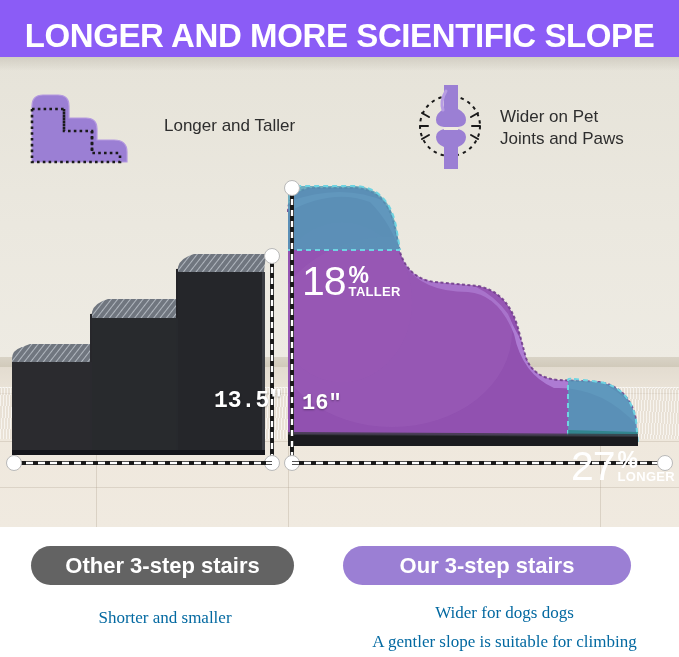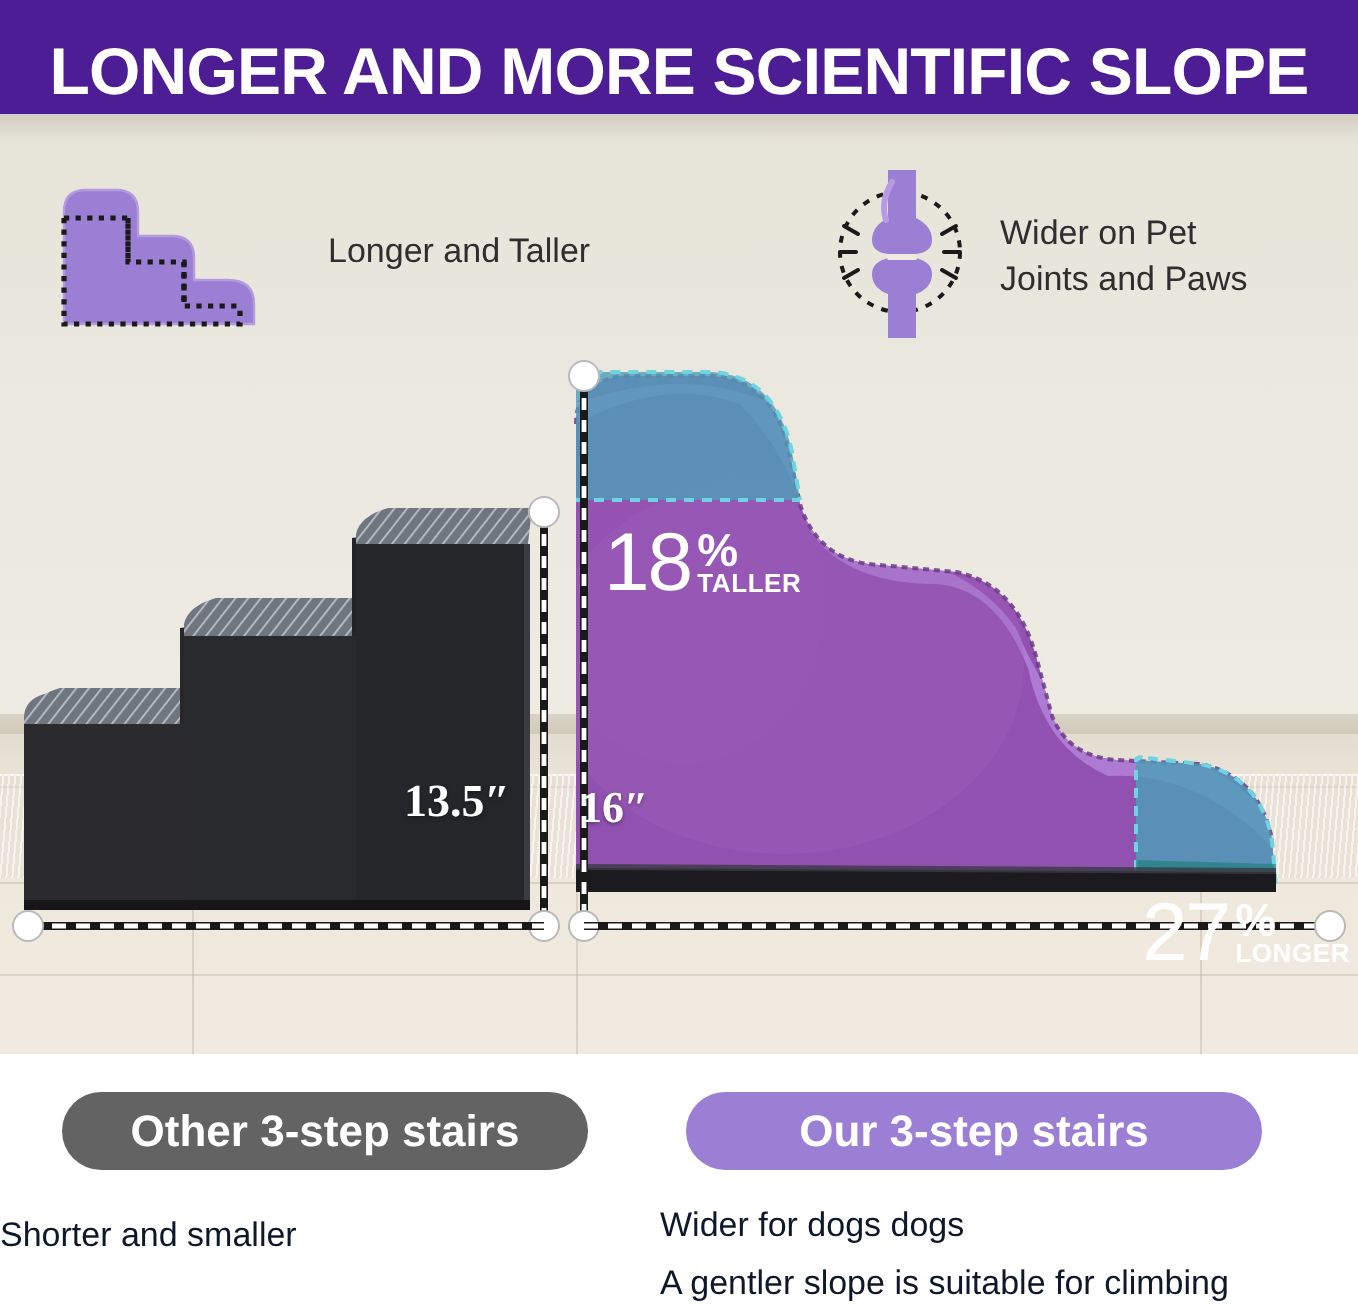--- a/index.html
+++ b/index.html
@@ -7,21 +7,21 @@
   body {
     font-family:"Liberation Sans", sans-serif;
     background:#ffffff;
     overflow:hidden;
     position:relative;
   }
 
   
   .header-banner{
     position:absolute; left:0; top:0; width:679px; height:72px;
-    background:#4c1d95;
+    background:#8b5cf6;
     display:flex; align-items:center; justify-content:center;
   }
   .header-title{
     color:#ffffff;
     font-size:33px;
     font-weight:bold;
     letter-spacing:-0.4px;
     white-space:nowrap;
     font-family:"Liberation Sans", sans-serif;
   }
@@ -85,23 +85,24 @@
   
   .purple-ramp{
     position:absolute; left:282px; top:125px; width:392px; height:283px;
   }
 
   
   .meas-label{
     position:absolute;
     font-weight:bold;
     color:#ffffff;
-    font-family:Liberation Serif, serif;
+    font-family:Liberation Mono, monospace;
     text-shadow:0 1px 2px rgba(0,0,0,0.35);
     white-space:nowrap;
+    margin-left:12px;
   }
   .label-135{ left:202px; top:331px; font-size:23px; }
   .label-16 { left:290px; top:334px; font-size:22px; }
 
   .floor-label{
     position:absolute;
     font-weight:bold; font-size:22px; color:#1d1d1d;
     font-family:"Liberation Sans", sans-serif;
     white-space:nowrap;
   }
@@ -134,23 +135,23 @@
     display:flex; align-items:center; justify-content:center;
     color:#ffffff; font-weight:bold; font-size:22px;
     font-family:Liberation Sans, sans-serif;
     white-space:nowrap;
   }
   .pill-other{ left:31px; width:263px; height:39px; background:#636363; }
   .pill-ours { left:343px; width:288px; height:39px; background:#9b7fd4;text-align:center; }
 
   .cap{
     position:absolute;
-    font-size:17px; color:#0f172a;
-    font-family:Liberation Sans, sans-serif;
-    white-space:nowrap;
+    font-size:17px; color:#0369a1;
+    font-family:Liberation Serif, serif;
+    text-align:center; white-space:nowrap;
   }
   .cap-other{ left:0; width:330px; top:81px; }
   .cap-ours-1{ left:330px; width:349px; top:76px; }
   .cap-ours-2{ left:330px; width:349px; top:105px; }
 </style>
 </head>
 <body>
 
 <div class="header-banner">
   <div class="header-title">LONGER AND MORE SCIENTIFIC SLOPE</div>

